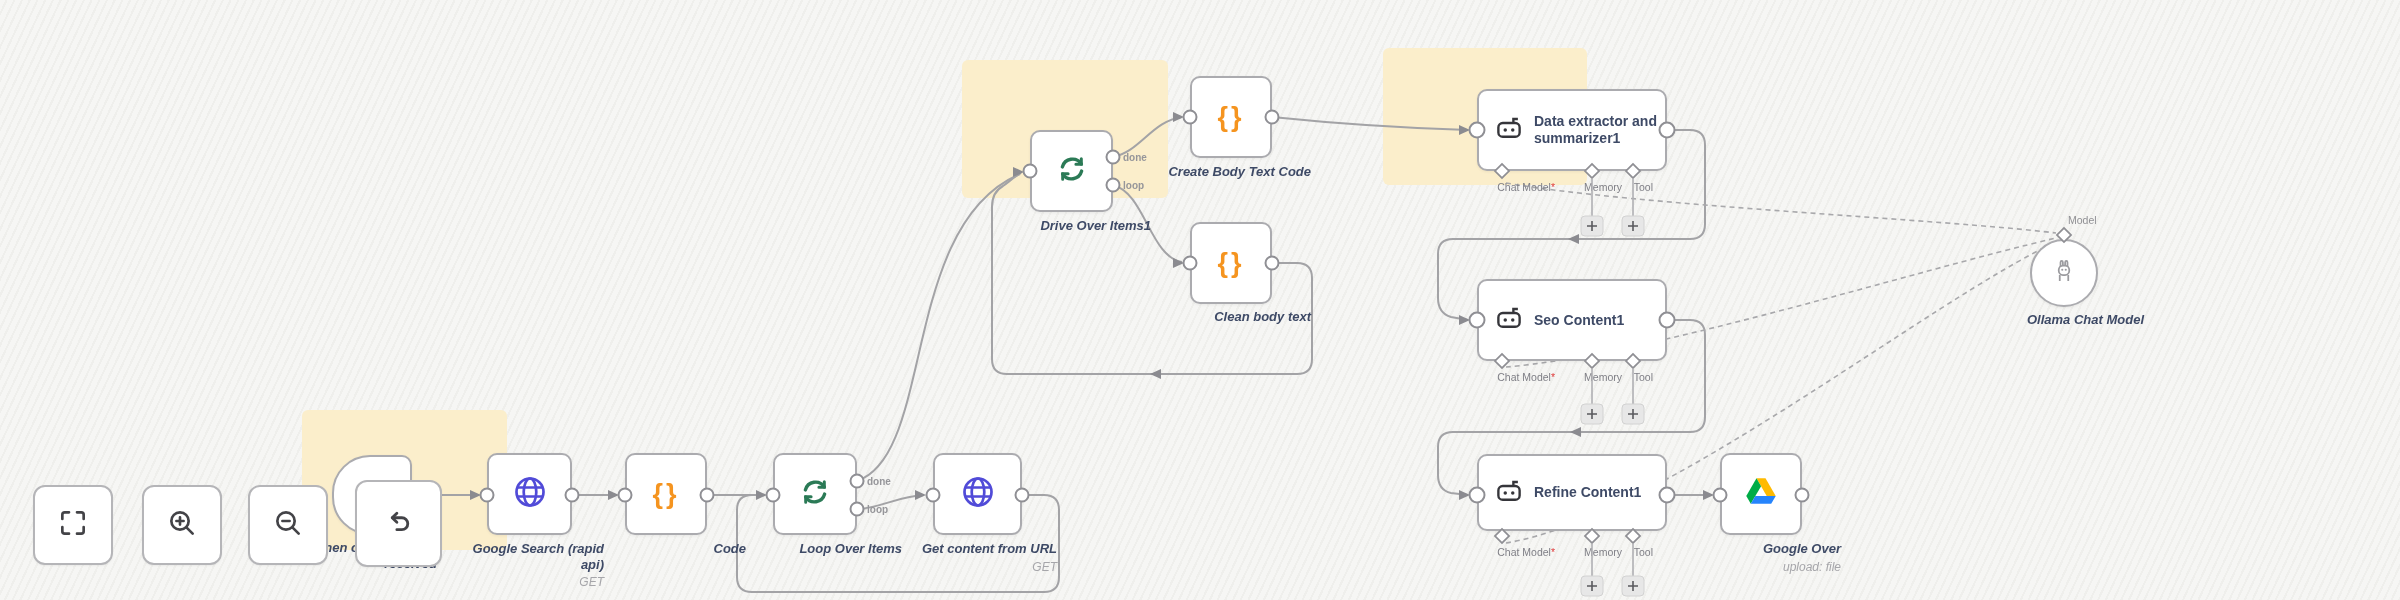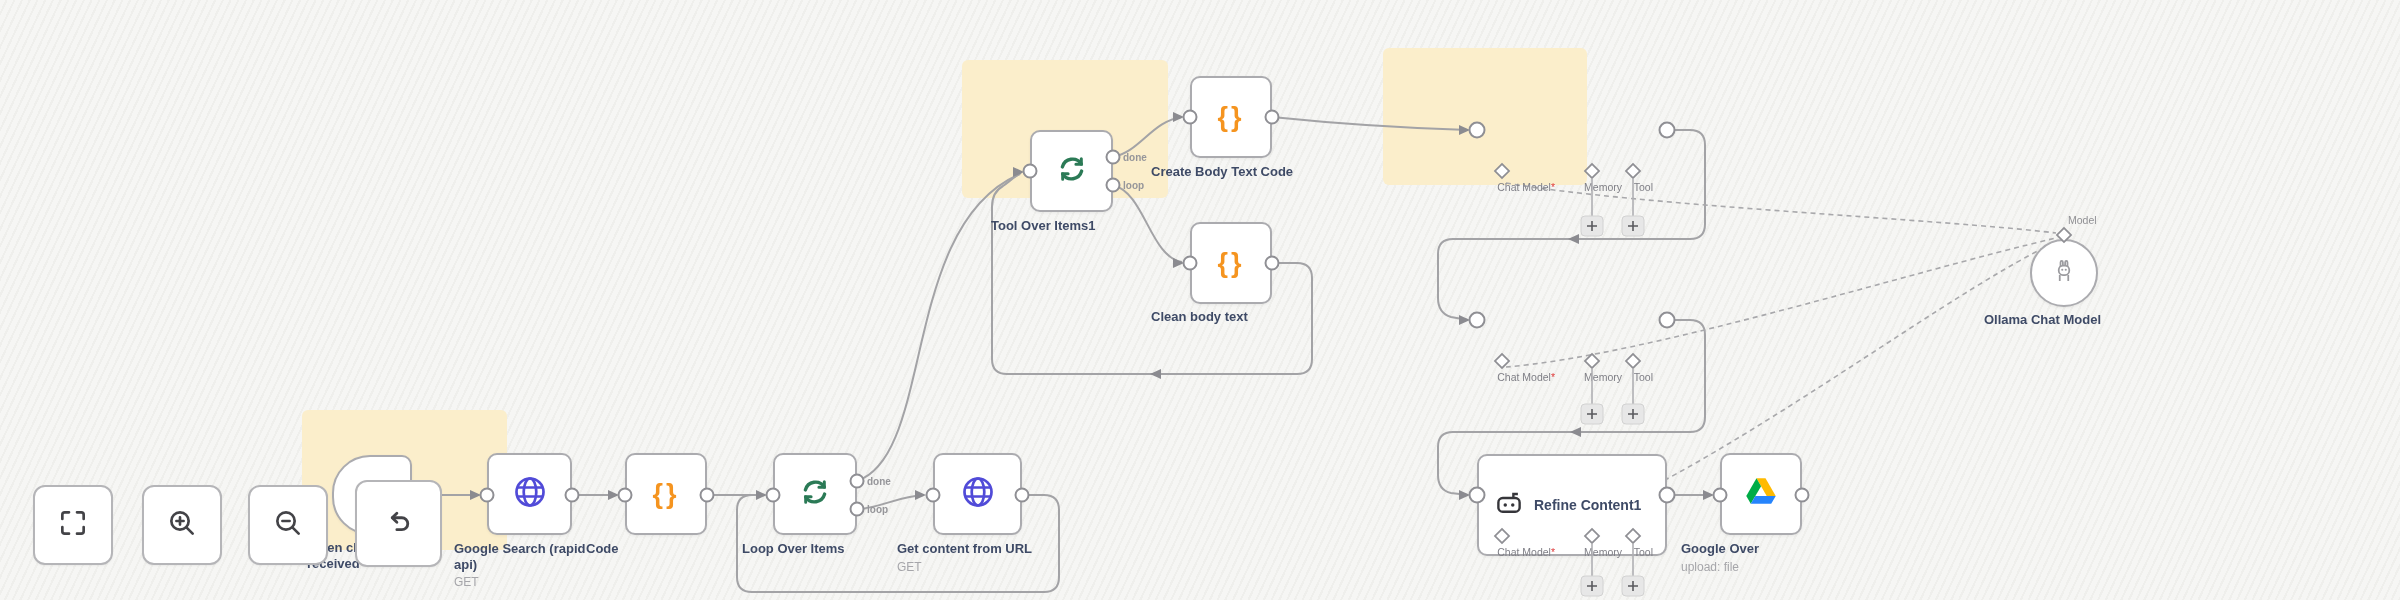--- a/index.html
+++ b/index.html
@@ -16,22 +16,22 @@
     position:absolute;background:#ffffff;border:2px solid #ababaf;border-radius:10px;
     box-sizing:border-box;display:flex;align-items:center;justify-content:center;
     z-index:2;box-shadow:0 1px 3px rgba(0,0,0,.06);
   }
   .node.trigger{border-radius:38px 10px 10px 38px;}
   .node.agent{justify-content:flex-start;padding-left:15px;gap:10px;}
   .node.round{border-radius:50%;}
   .agent-title{font-size:14px;font-weight:700;color:#3e4a66;line-height:1.2;max-width:125px;}
   .braces{font-size:27px;font-weight:700;color:#f5941f;letter-spacing:3px;line-height:1;}
   .nlabel{
-    position:absolute;z-index:2;text-align:left;font-size:13px;font-weight:700;
-    color:#3e4a66;line-height:1.2;
+    position:absolute;z-index:2;text-align:right;font-size:13px;font-weight:700;
+    color:#3e4a66;line-height:1.2;font-style:italic;
   }
   .nsub{font-size:12px;font-weight:400;color:#a6a6aa;margin-top:3px;}
   .outlbl{position:absolute;z-index:2;font-size:10px;color:#96969a;font-weight:700;}
   .plabel{position:absolute;z-index:2;font-size:10.5px;color:#7f7f86;text-align:right;white-space:nowrap;}
   .plabel .req{color:#e03e3e;}
   .modellbl{position:absolute;z-index:2;font-size:10.5px;color:#909094;}
   .ctl{
     position:absolute;width:80px;height:80px;background:#fff;border:2px solid #b5b5b8;
     border-radius:12px;display:flex;align-items:center;justify-content:center;
     box-sizing:border-box;z-index:10;box-shadow:0 1px 2px rgba(0,0,0,.05);
@@ -142,23 +142,45 @@
   </div>
 
   <div class="node" style="left:1190px;top:76px;width:82px;height:82px;">
     <span class="braces">{}</span>
   </div>
 
   <div class="node" style="left:1190px;top:222px;width:82px;height:82px;">
     <span class="braces">{}</span>
   </div>
 
-
-
-  <div class="node agent" style="left:1477px;top:454px;width:190px;height:102px;">
+  <div class="node agent" style="left:1477px;top:89px;width:190px;height:82px;">
+    <span>
+      <svg width="30" height="30" viewBox="0 0 24 24" fill="none" stroke="#35353a" stroke-width="1.9">
+          <rect x="3.5" y="8" width="17" height="11" rx="3.5"></rect>
+          <circle cx="9" cy="13.5" r="1.4" fill="#35353a" stroke="none"></circle>
+          <circle cx="15" cy="13.5" r="1.4" fill="#35353a" stroke="none"></circle>
+          <path d="M15.5 8 V4.8 h3.6"></path>
+        </svg>
+    </span>
+    <span class="agent-title">Data extractor and summarizer1</span>
+  </div>
+
+  <div class="node agent" style="left:1477px;top:279px;width:190px;height:82px;">
+    <span>
+      <svg width="30" height="30" viewBox="0 0 24 24" fill="none" stroke="#35353a" stroke-width="1.9">
+          <rect x="3.5" y="8" width="17" height="11" rx="3.5"></rect>
+          <circle cx="9" cy="13.5" r="1.4" fill="#35353a" stroke="none"></circle>
+          <circle cx="15" cy="13.5" r="1.4" fill="#35353a" stroke="none"></circle>
+          <path d="M15.5 8 V4.8 h3.6"></path>
+        </svg>
+    </span>
+    <span class="agent-title">Seo Content1</span>
+  </div>
+
+  <div class="node agent" style="left:1477px;top:454px;width:190px;height:77px;">
     <span>
       <svg width="30" height="30" viewBox="0 0 24 24" fill="none" stroke="#35353a" stroke-width="1.9">
           <rect x="3.5" y="8" width="17" height="11" rx="3.5"></rect>
           <circle cx="9" cy="13.5" r="1.4" fill="#35353a" stroke="none"></circle>
           <circle cx="15" cy="13.5" r="1.4" fill="#35353a" stroke="none"></circle>
           <path d="M15.5 8 V4.8 h3.6"></path>
         </svg>
     </span>
     <span class="agent-title">Refine Content1</span>
   </div>
@@ -262,21 +284,21 @@
   <div class="nlabel" style="left:454px;top:541px;width:150px;">
     <div>Google Search (rapid api)</div>
     <div class="nsub">GET</div>
   </div>
   <div class="nlabel" style="left:586px;top:541px;width:160px;">Code</div>
   <div class="nlabel" style="left:742px;top:541px;width:160px;">Loop Over Items</div>
   <div class="nlabel" style="left:897px;top:541px;width:160px;">
     <div>Get content from URL</div>
     <div class="nsub">GET</div>
   </div>
-  <div class="nlabel" style="left:991px;top:218px;width:160px;">Tool Over Items1</div>
+  <div class="nlabel" style="left:991px;top:218px;width:160px;">Drive Over Items1</div>
   <div class="nlabel" style="left:1151px;top:164px;width:160px;">Create Body Text Code</div>
   <div class="nlabel" style="left:1151px;top:309px;width:160px;">Clean body text</div>
   <div class="nlabel" style="left:1681px;top:541px;width:160px;">
     <div>Google Over</div>
     <div class="nsub">upload: file</div>
   </div>
   <div class="nlabel" style="left:1984px;top:312px;width:160px;">Ollama Chat Model</div>
 
   <div class="outlbl" style="left:867px;top:476px;">done</div>
   <div class="outlbl" style="left:867px;top:504px;">loop</div>

